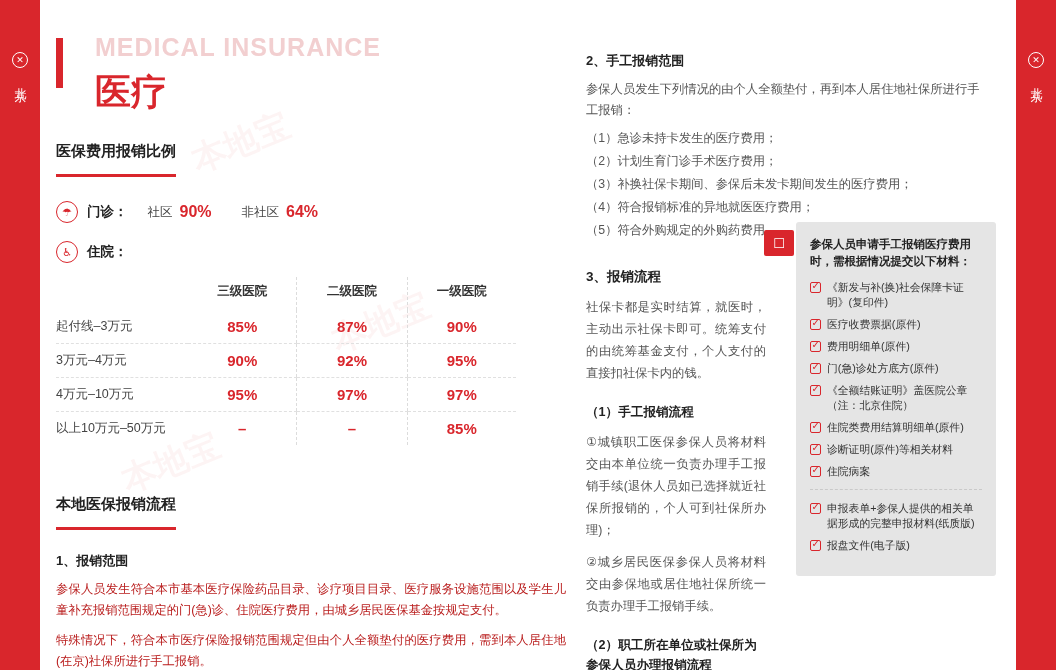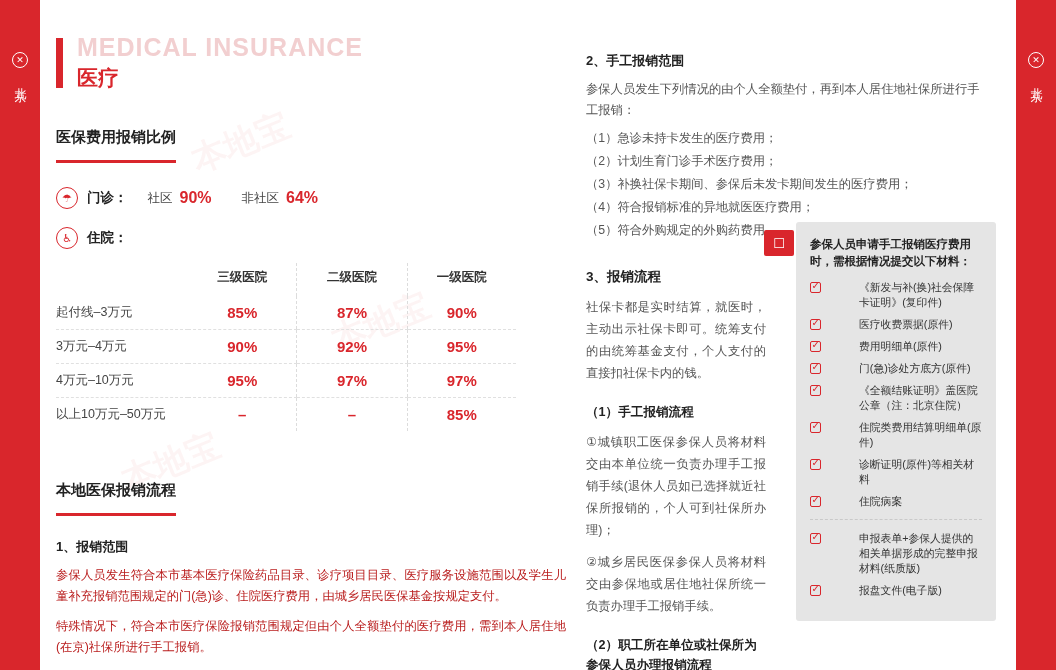--- a/index.html
+++ b/index.html
@@ -40,28 +40,28 @@
     font-size:34px; font-weight:bold; transform:rotate(-22deg);
     pointer-events:none; white-space:nowrap;
   }
 
   
   .col-left { position:absolute; left:56px; top:34px; width:510px; }
   .col-mid  { position:absolute; left:586px; top:52px; width:180px; }
   .col-right{ position:absolute; left:796px; top:222px; width:200px; }
 
   
-  .title-block { display:flex; align-items:flex-start; margin-bottom:34px; }
+  .title-block { display:flex; align-items:flex-start; margin-bottom:34px;gap:18px; }
   .title-bar { width:7px; height:50px; background:#d9262c; margin-right:14px; margin-top:4px;}
   .title-en {
     font-size:25px; letter-spacing:1px; color:#f2cfd0; font-weight:bold;
     line-height:26px;
   }
   .title-cn {
-    font-size:21px; color:#d9262c; font-weight:bold; line-height:32px; margin-top:2px;
+    font-size:36px; color:#d9262c; font-weight:bold; line-height:32px; margin-top:16px;
   }
 
   
   .sec-head {
     font-size:15px; font-weight:bold; color:#222; display:inline-block;
     padding-bottom:16px; position:relative;
   }
   .sec-head::after {
     content:""; position:absolute; left:0; bottom:0; width:100%; height:3px;
     background:#d9262c;
@@ -117,21 +117,21 @@
     width:200px;
   }
   .callout-tag {
     position:absolute; left:-32px; top:8px; width:30px; height:26px;
     background:#d9262c; border-radius:2px; color:#fff;
     display:flex; align-items:center; justify-content:center; font-size:13px;
   }
   .callout-title {
     font-size:11.5px; font-weight:bold; color:#222; line-height:17px; margin-bottom:10px;
   }
-  .ck-item { display:flex; align-items:flex-start; margin-bottom:7px;gap:32px; }
+  .ck-item { display:flex; align-items:flex-start; margin-bottom:7px; }
   .ck {
     width:11px; height:11px; border:1.3px solid #d9262c; border-radius:2px;
     margin-right:6px; margin-top:2px; flex:none; position:relative;
   }
   .ck::after {
     content:"✓"; position:absolute; left:0.5px; top:-3px;
     font-size:10px; color:#d9262c; line-height:12px;
   }
   .ck-text { font-size:10.8px; line-height:15px; color:#333; }
   .dash-sep { border-top:1px dashed #c9c9c9; margin:10px 0 11px 0; }

